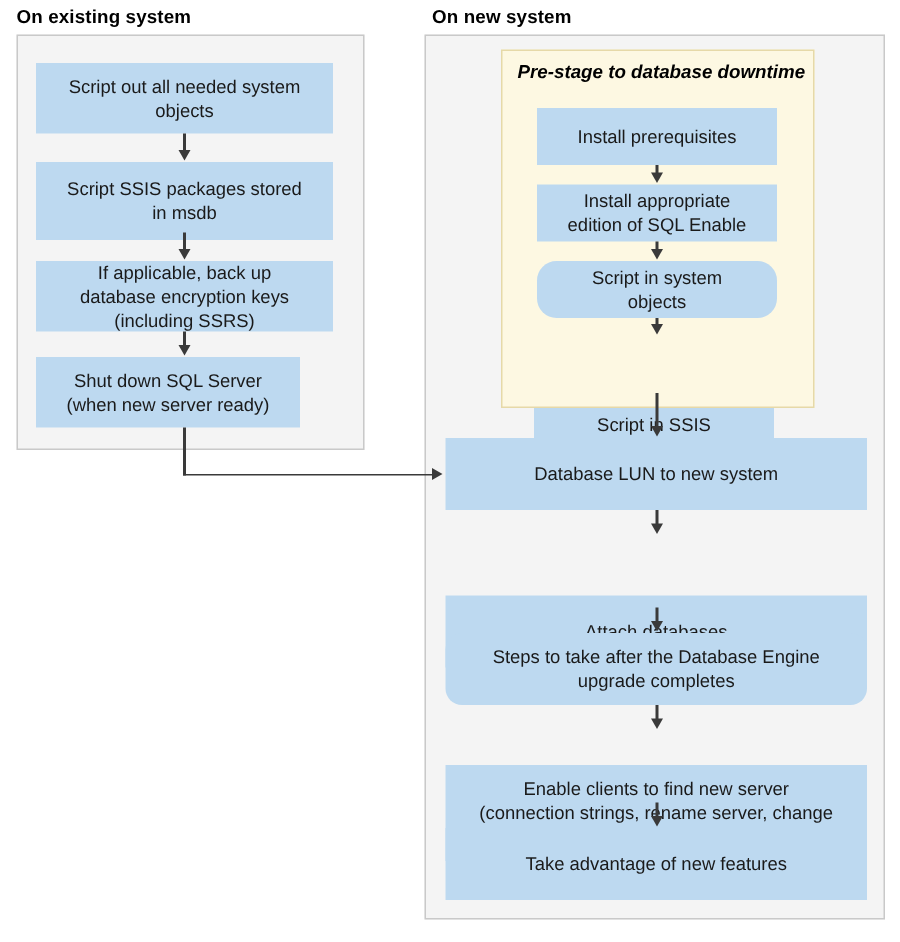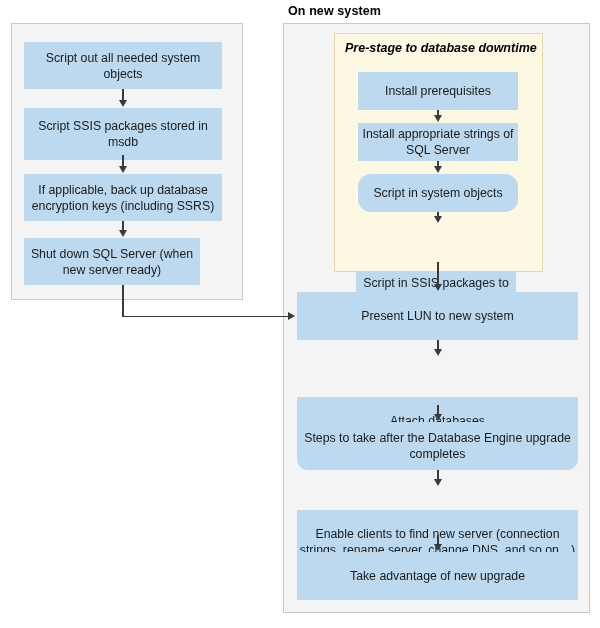--- a/index.html
+++ b/index.html
@@ -75,21 +75,21 @@
     position: absolute;
     background: #bdd9f0;
     box-sizing: border-box;
     display: flex;
     align-items: center;
     justify-content: center;
     text-align: center;
     font-size: 12.3px;
     line-height: 16px;
     color: #1a1a1a;
-    padding: 2px 2px;
+    padding: 2px 20px;
   }
 
   
   #box-script-out      { left: 24px;  top: 42px;  width: 198px; height: 47px; }
   #box-script-ssis     { left: 24px;  top: 108px; width: 198px; height: 52px; }
   #box-backup-keys     { left: 24px;  top: 174px; width: 198px; height: 47px; }
   #box-shutdown        { left: 24px;  top: 238px; width: 176px; height: 47px; }
 
   
   #box-prereqs         { left: 358px; top: 72px;  width: 160px; height: 38px; }
@@ -163,20 +163,21 @@
   
   #conn-x-v { left: 122.2px; top: 285px; height: 32px; }
   #conn-x-h { left: 122.2px; top: 315.5px; width: 167px; }
   #arr-x    { left: 288px;   top: 311.5px; }
 </style>
 </head>
 <body>
 
 <div class="diagram">
 
+  <div class="col-title" id="title-existing">On existing system</div>
 
   <div class="col-title" id="title-new">On new system</div>
 
   <div class="panel" id="panel-existing"></div>
 
   <div class="panel" id="panel-new"></div>
 
   <div id="prestage-group"></div>
   <div id="prestage-label">Pre-stage to database downtime</div>
 
@@ -190,44 +191,44 @@
 
   <div class="vline" id="conn-l1"></div>
   <div class="arrow-down" id="arr-l1"></div>
   <div class="vline" id="conn-l2"></div>
   <div class="arrow-down" id="arr-l2"></div>
   <div class="vline" id="conn-l3"></div>
   <div class="arrow-down" id="arr-l3"></div>
 
   <div class="box" id="box-prereqs">Install prerequisites</div>
 
-  <div class="box" id="box-edition">Install appropriate strings of SQL Server</div>
+  <div class="box" id="box-edition">Install appropriate edition of SQL Enable</div>
 
   <div class="box" id="box-script-sys-obj">Script in system objects</div>
 
   <div class="box" id="box-script-ssis-new">Script in SSIS packages to msdb</div>
 
   <div class="vline" id="conn-p1"></div>
   <div class="arrow-down" id="arr-p1"></div>
   <div class="vline" id="conn-p2"></div>
   <div class="arrow-down" id="arr-p2"></div>
   <div class="vline" id="conn-p3"></div>
   <div class="arrow-down" id="arr-p3"></div>
   <div class="vline" id="conn-p4"></div>
   <div class="arrow-down" id="arr-p4"></div>
 
-  <div class="box" id="box-present-lun">Present LUN to new system</div>
+  <div class="box" id="box-present-lun">Database LUN to new system</div>
 
   <div class="box" id="box-attach-db">Attach databases</div>
 
   <div class="box" id="box-steps-after">Steps to take after the Database Engine upgrade completes</div>
 
   <div class="box" id="box-enable-clients">Enable clients to find new server (connection strings, rename server, change DNS, and so on…)</div>
 
-  <div class="box" id="box-take-advantage">Take advantage of new upgrade</div>
+  <div class="box" id="box-take-advantage">Take advantage of new features</div>
 
   <div class="vline" id="conn-r1"></div>
   <div class="arrow-down" id="arr-r1"></div>
   <div class="vline" id="conn-r2"></div>
   <div class="arrow-down" id="arr-r2"></div>
   <div class="vline" id="conn-r3"></div>
   <div class="arrow-down" id="arr-r3"></div>
   <div class="vline" id="conn-r4"></div>
   <div class="arrow-down" id="arr-r4"></div>
 

